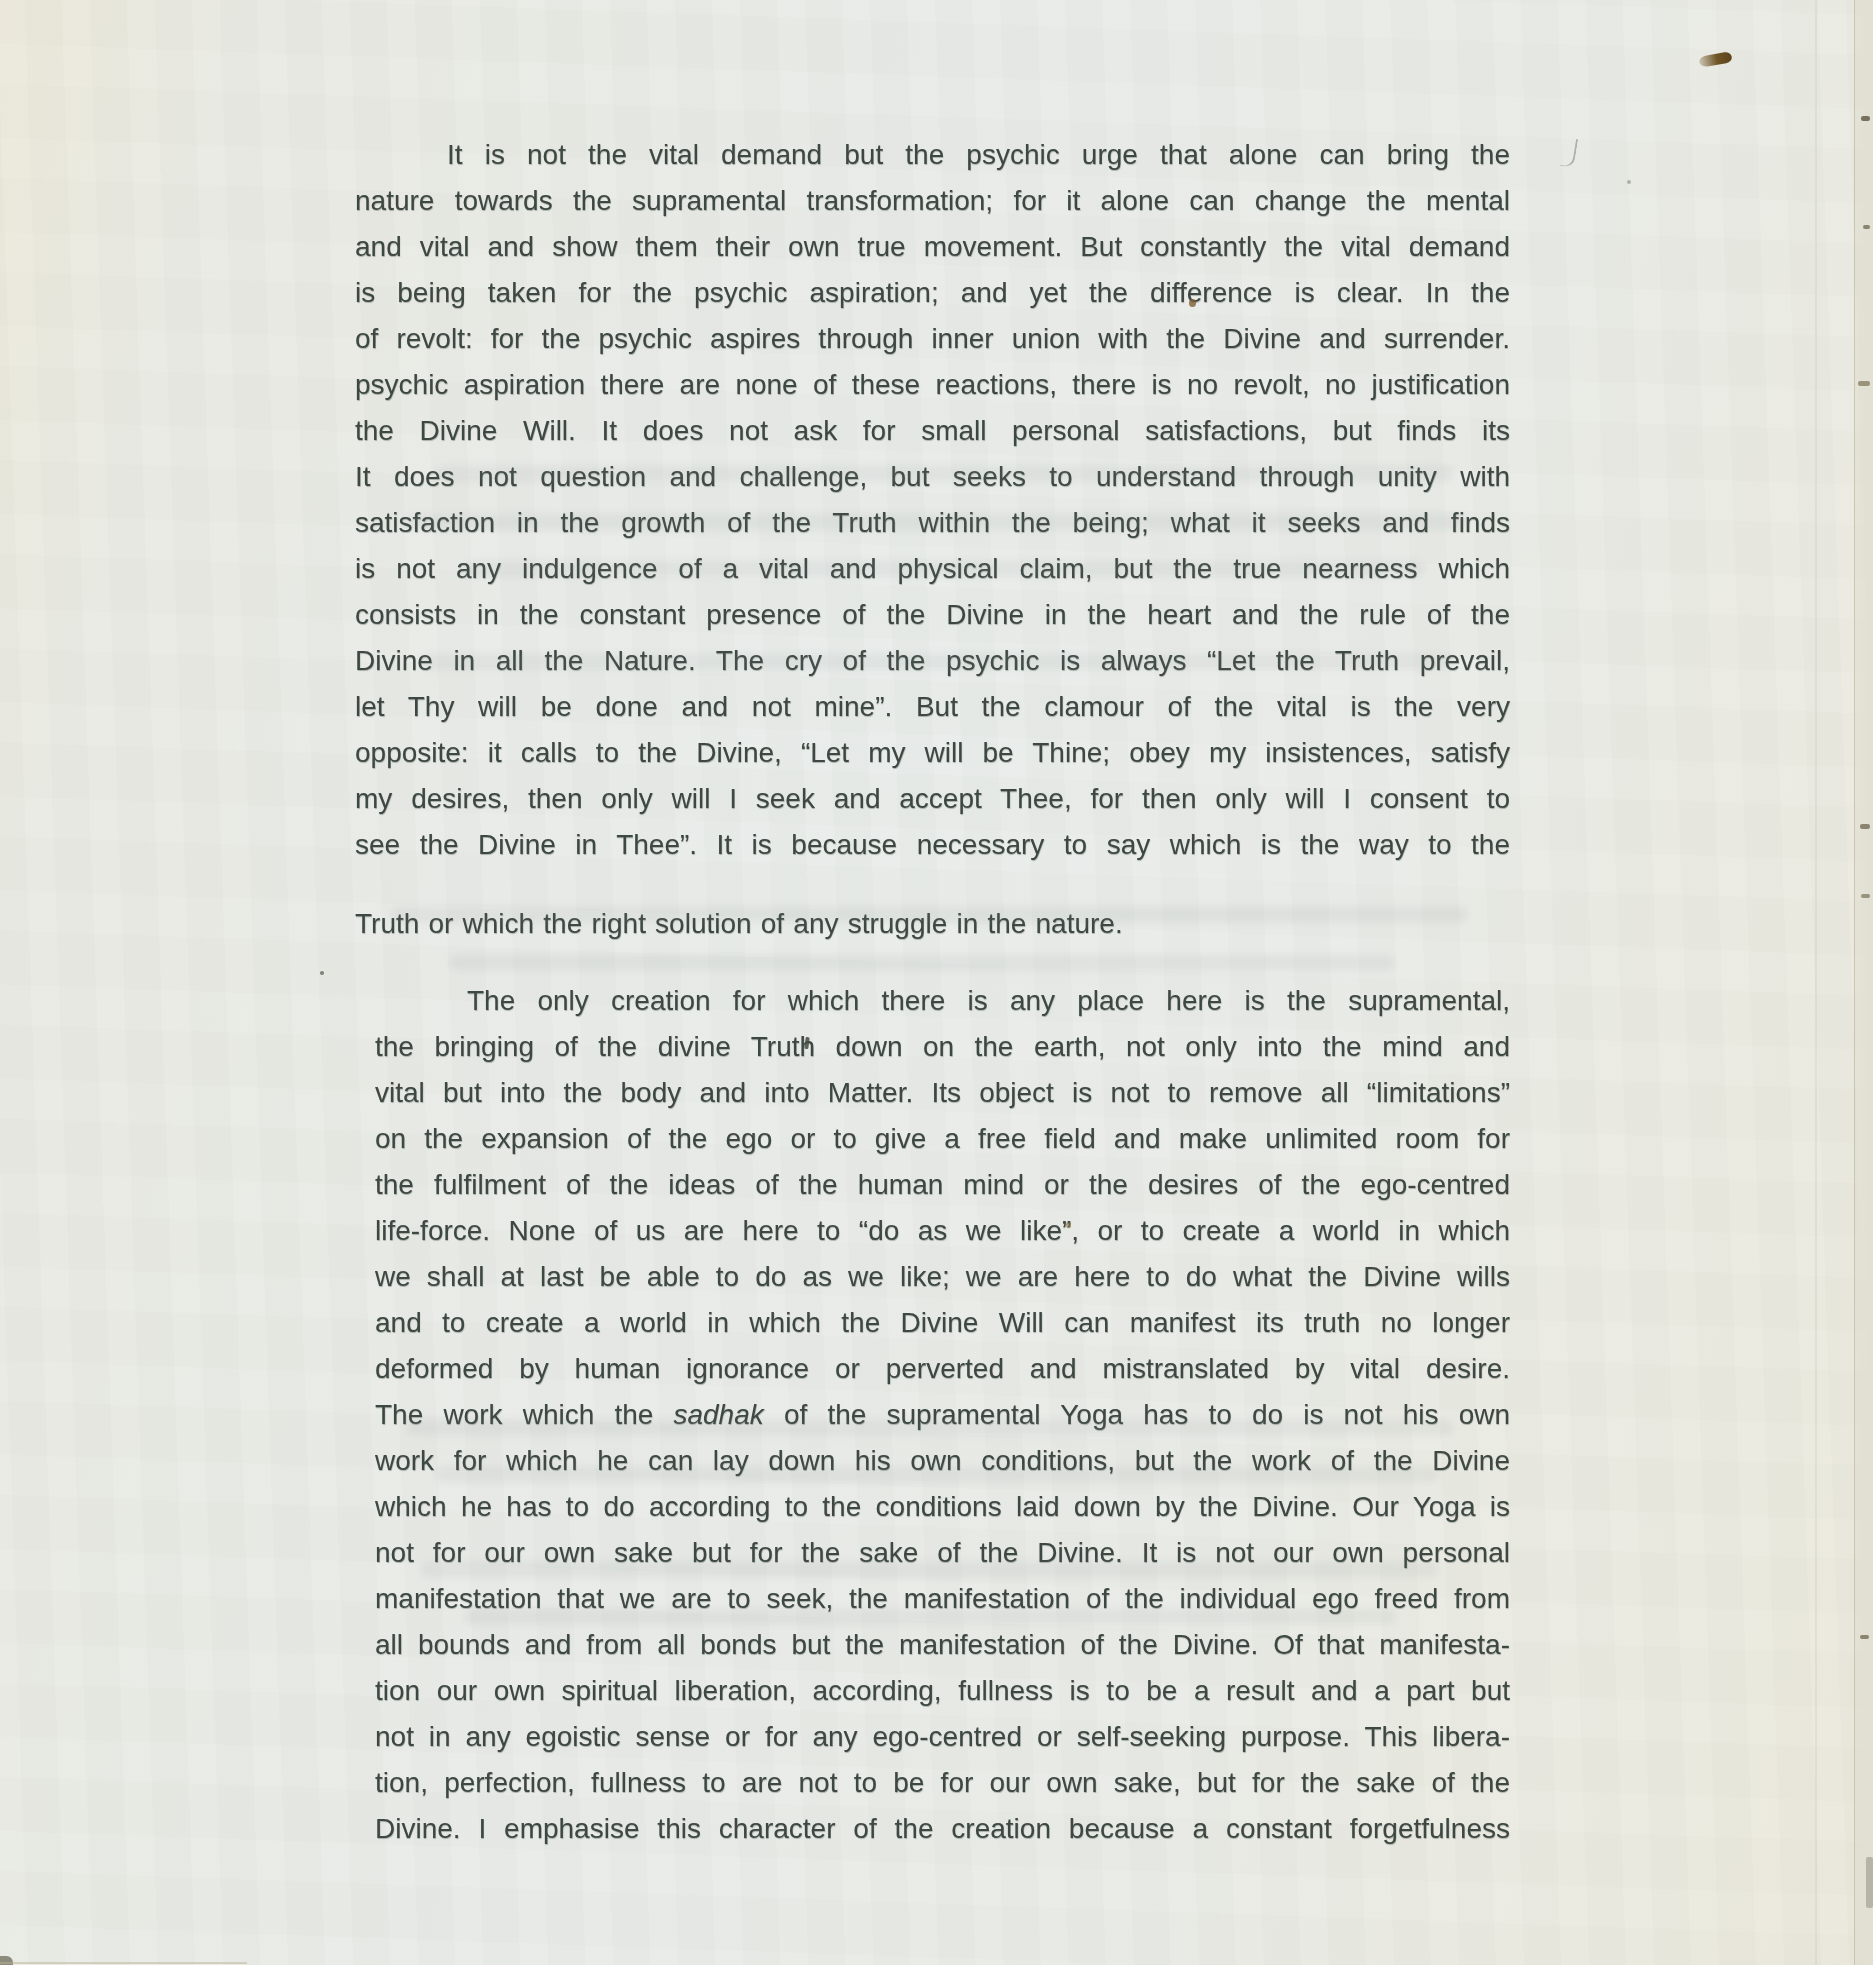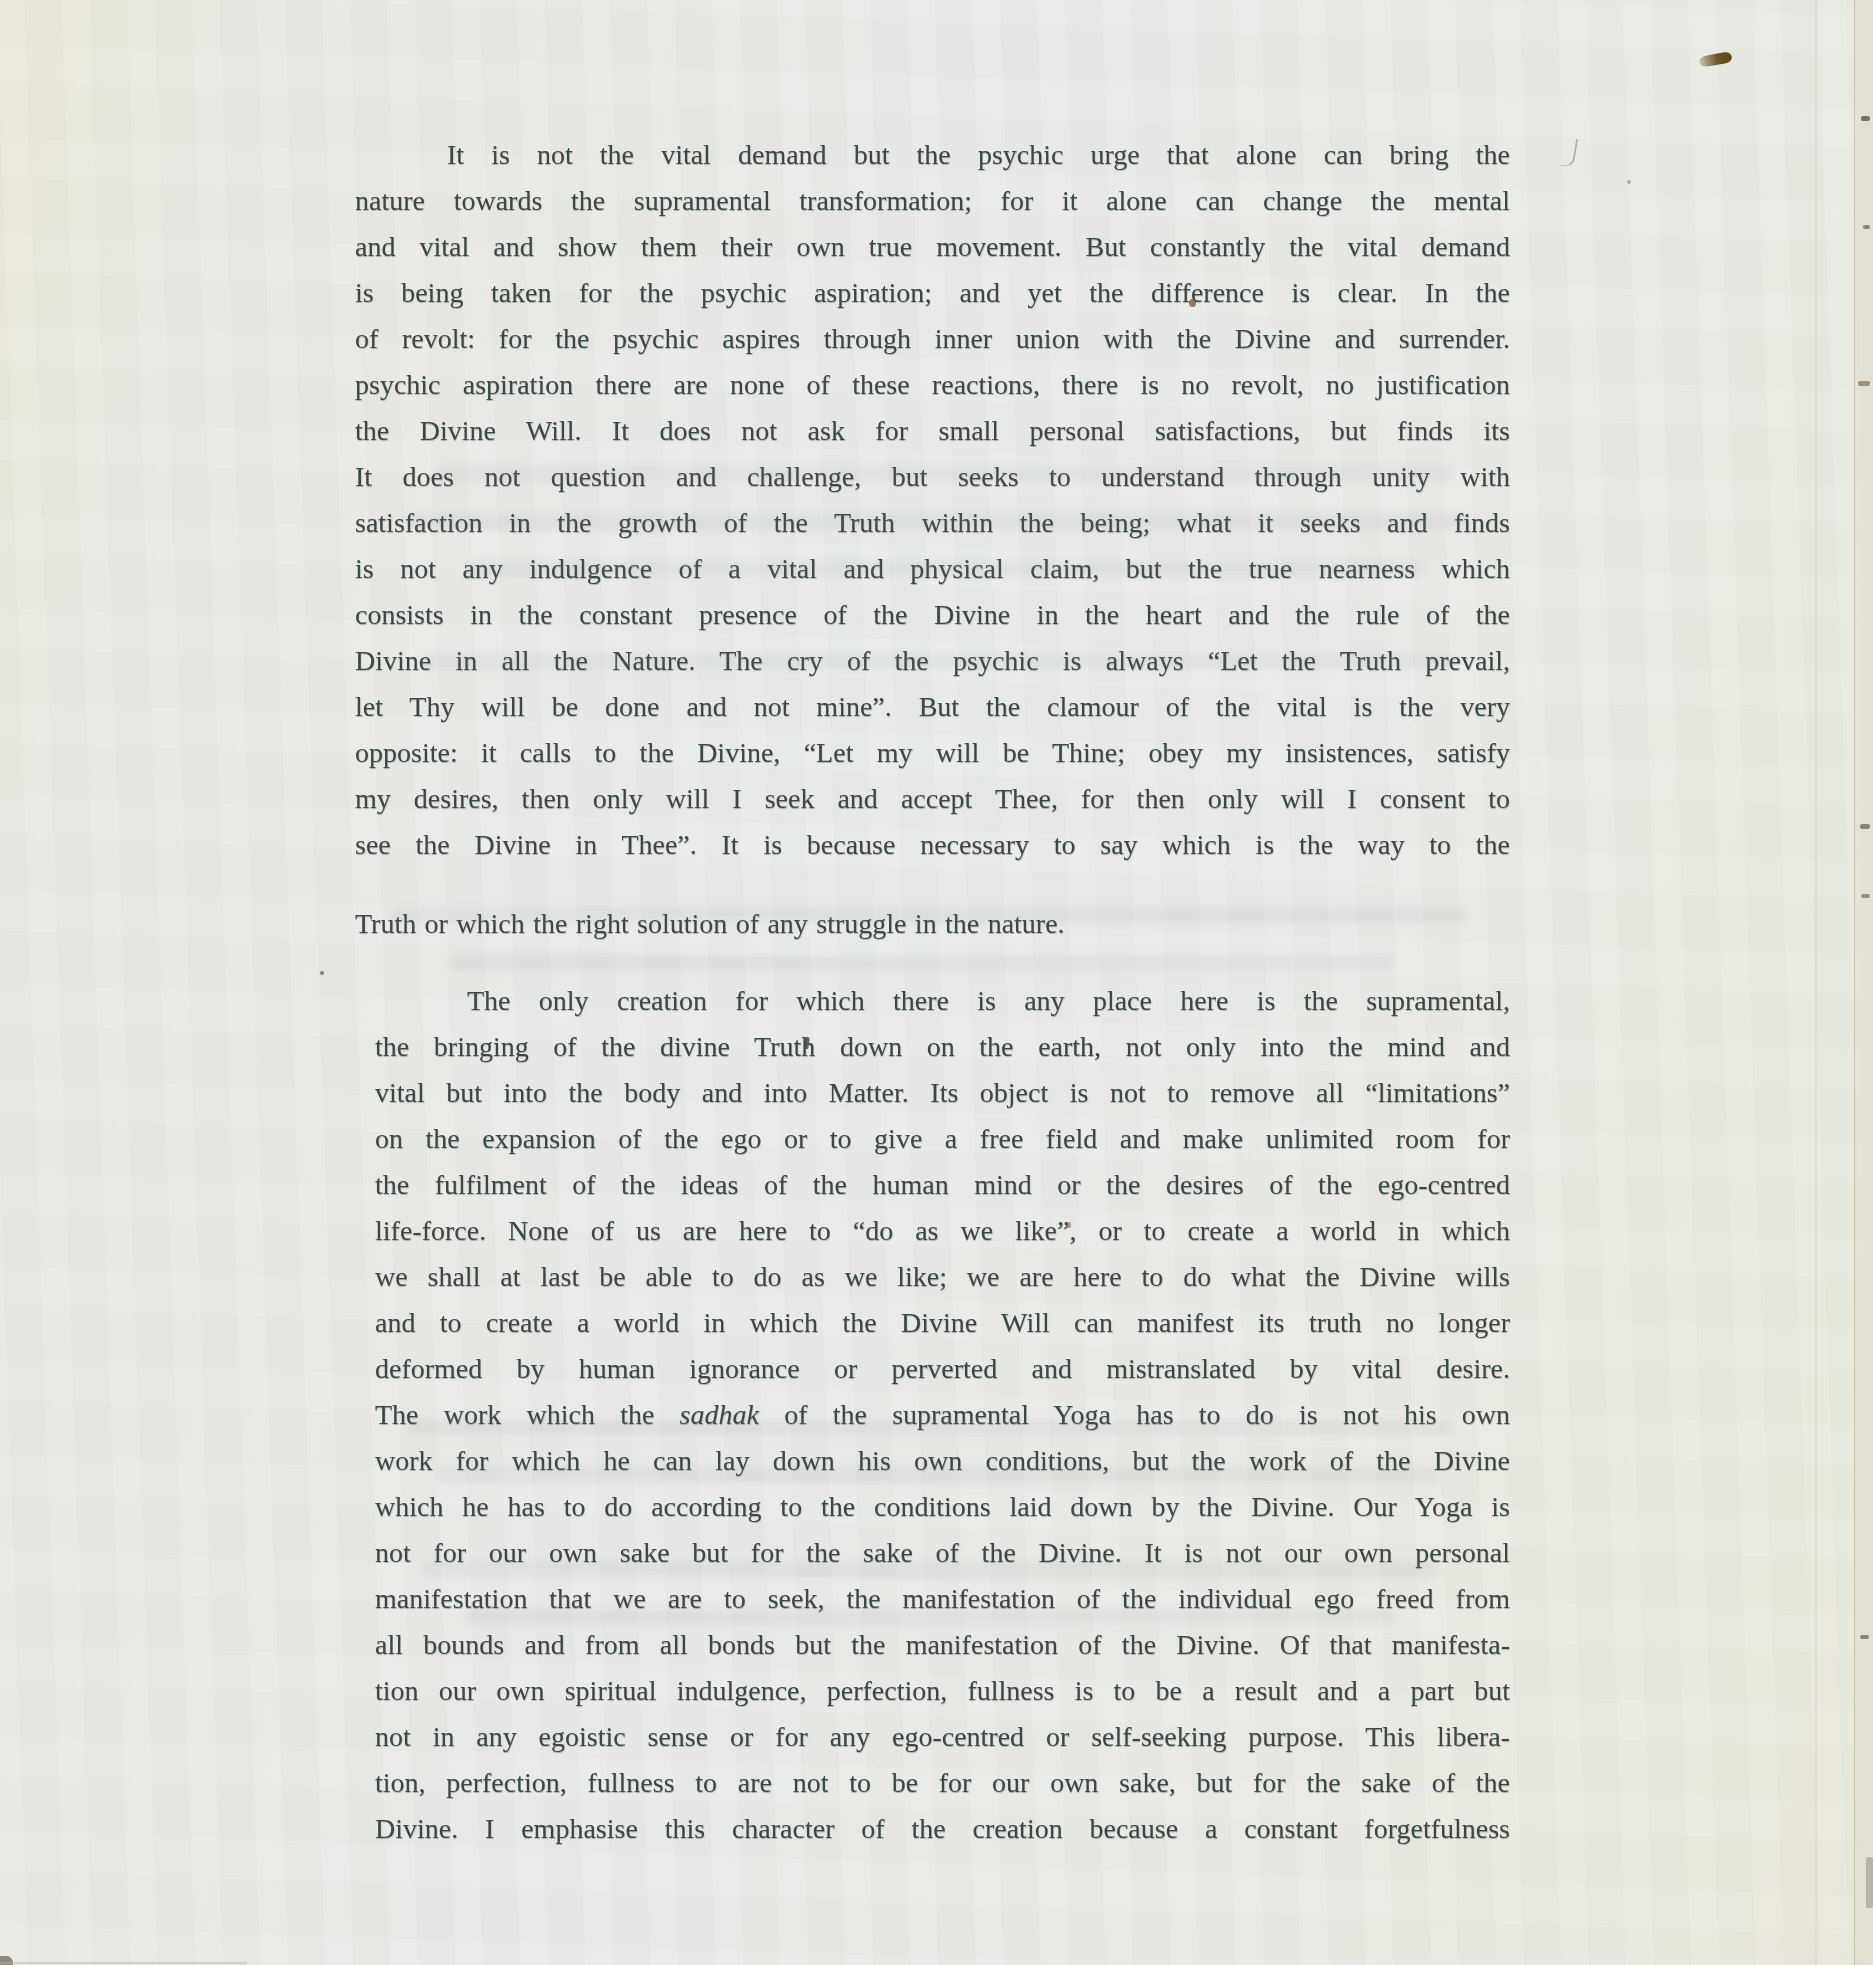--- a/index.html
+++ b/index.html
@@ -8,21 +8,21 @@
     background: #e4e4dd;
   }
   #page {
     position: relative;
     width: 1874px;
     height: 1965px;
     overflow: hidden;
     background:
       radial-gradient(ellipse 1017px 799px at 48% 38%, rgba(231,237,237,0.55), rgba(231,237,237,0) 70%),
       linear-gradient(104deg, #ebe8d9 0%, #e8e9e2 10%, #e7eae6 42%, #e8eae5 68%, #eae9de 92%, #e9e7da 100%);
-    font-family: Liberation Serif, serif;
+    font-family: Liberation Sans, sans-serif;
   }
   
   #page::before {
     content: "";
     position: absolute; inset: 0;
     background:
       repeating-linear-gradient(88deg, rgba(255,255,255,0.045) 0 28px, rgba(185,190,180,0.045) 28px 65px),
       repeating-linear-gradient(2deg, rgba(255,255,255,0.035) 0 40px, rgba(200,200,188,0.035) 40px 94px);
     pointer-events: none;
   }
@@ -154,21 +154,21 @@
       <div class="ln">and to create a world in which the Divine Will can manifest its truth no longer</div>
       <div class="ln">deformed by human ignorance or perverted and mistranslated by vital desire.</div>
       <div class="ln">
         <span>The work which the </span><em class="it">sadhak</em><span> of the supramental Yoga has to do is not his own</span>
       </div>
       <div class="ln">work for which he can lay down his own conditions, but the work of the Divine</div>
       <div class="ln">which he has to do according to the conditions laid down by the Divine. Our Yoga is</div>
       <div class="ln">not for our own sake but for the sake of the Divine. It is not our own personal</div>
       <div class="ln">manifestation that we are to seek, the manifestation of the individual ego freed from</div>
       <div class="ln">all bounds and from all bonds but the manifestation of the Divine. Of that manifesta-</div>
-      <div class="ln">tion our own spiritual indulgence, perfection, fullness is to be a result and a part but</div>
+      <div class="ln">tion our own spiritual liberation, according, fullness is to be a result and a part but</div>
       <div class="ln">not in any egoistic sense or for any ego-centred or self-seeking purpose. This libera-</div>
       <div class="ln">tion, perfection, fullness to are not to be for our own sake, but for the sake of the</div>
       <div class="ln">Divine. I emphasise this character of the creation because a constant forgetfulness</div>
     </div>
 
   </div>
 
   <div class="ghost" style="left:436px; top:466px;  width:1017px;"></div>
   <div class="ghost" style="left:407px; top:514px;  width:1061px;"></div>
   <div class="ghost" style="left:465px; top:561px;  width:959px;"></div>

